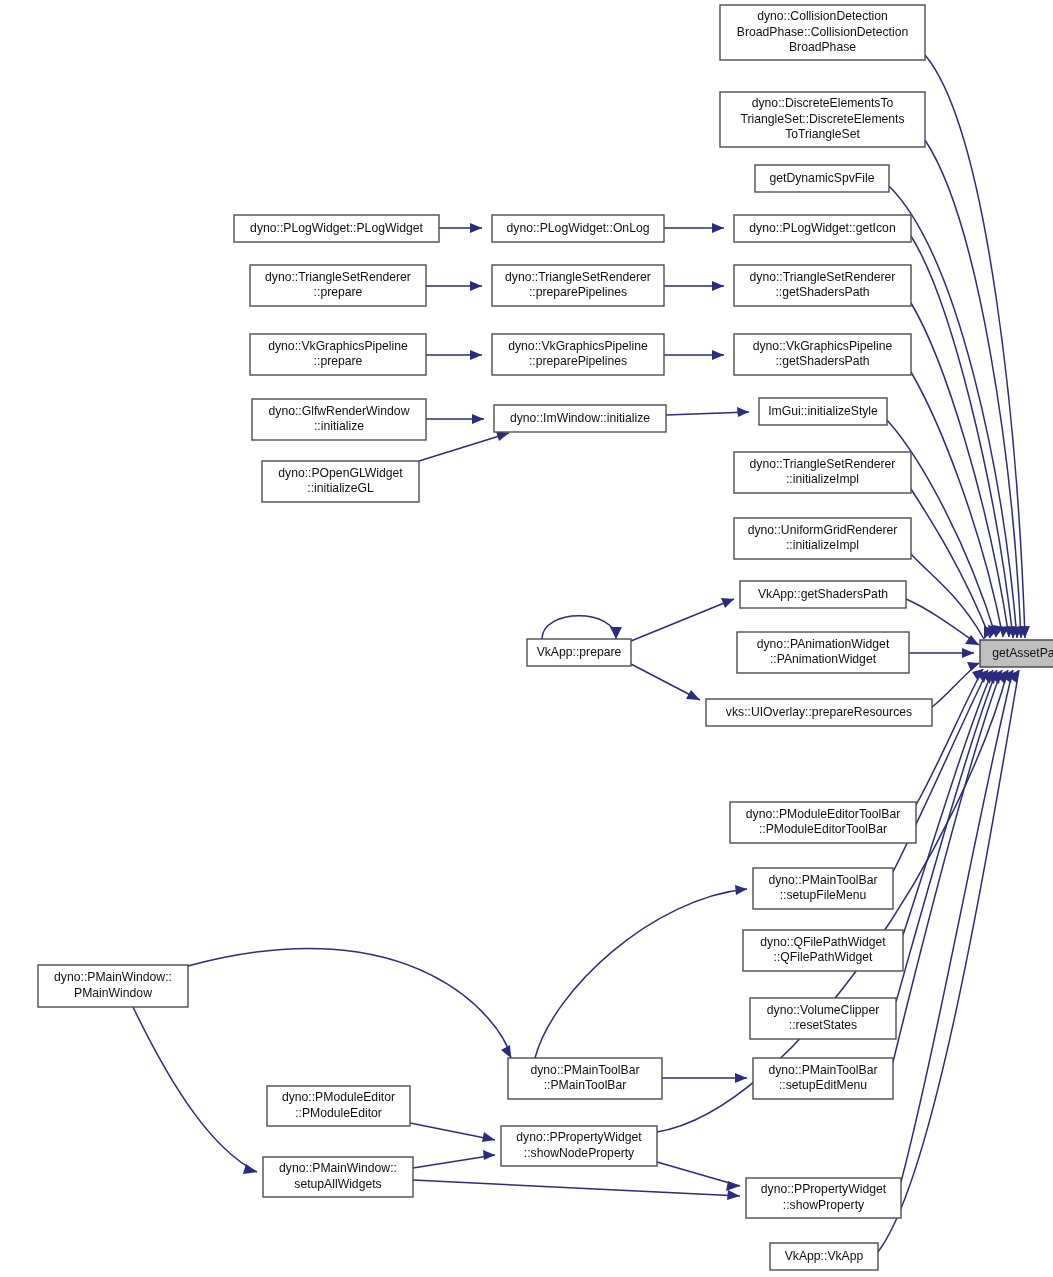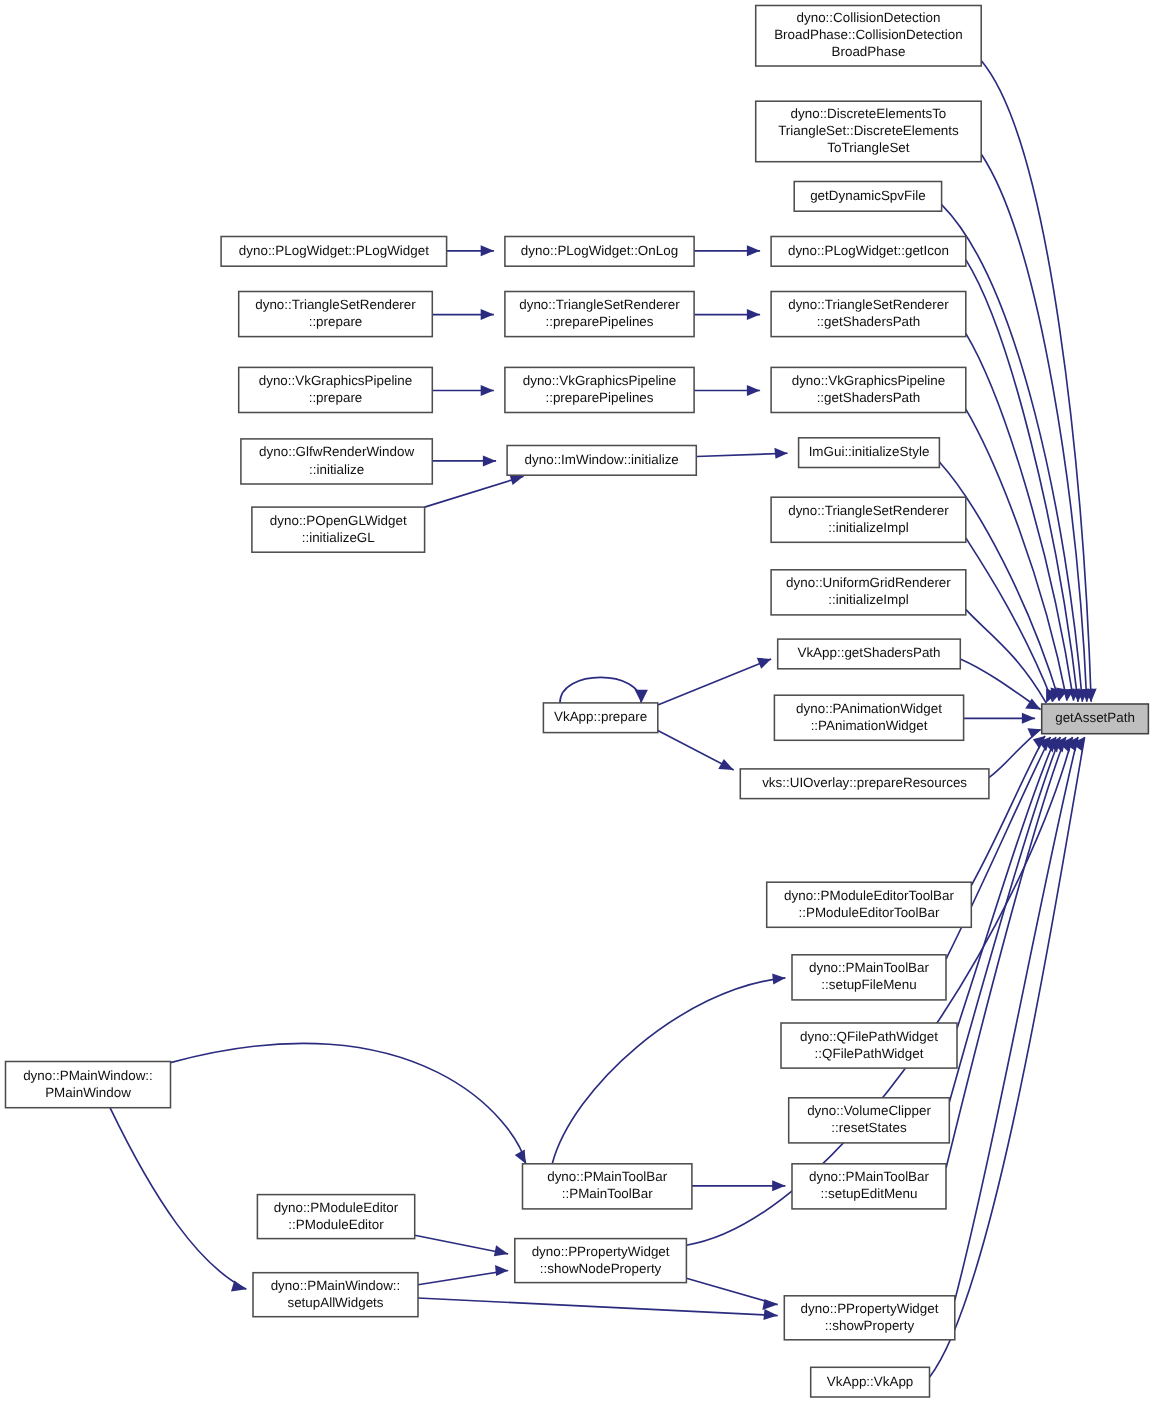--- a/index.html
+++ b/index.html
@@ -10,20 +10,21 @@
   body {
     font-family: "Liberation Sans", sans-serif;
     width: 1053px;
     height: 1277px;
     overflow: hidden;
   }
   #graph-root {
     position: relative;
     width: 933px;
     height: 1277px;
+    margin-left: 33px;
   }
   svg#callgraph {
     display: block;
     width: 1053px;
     height: 1277px;
   }
   .node-box {
     fill: #ffffff;
     stroke: #4d4d4d;
     stroke-width: 1.4;

